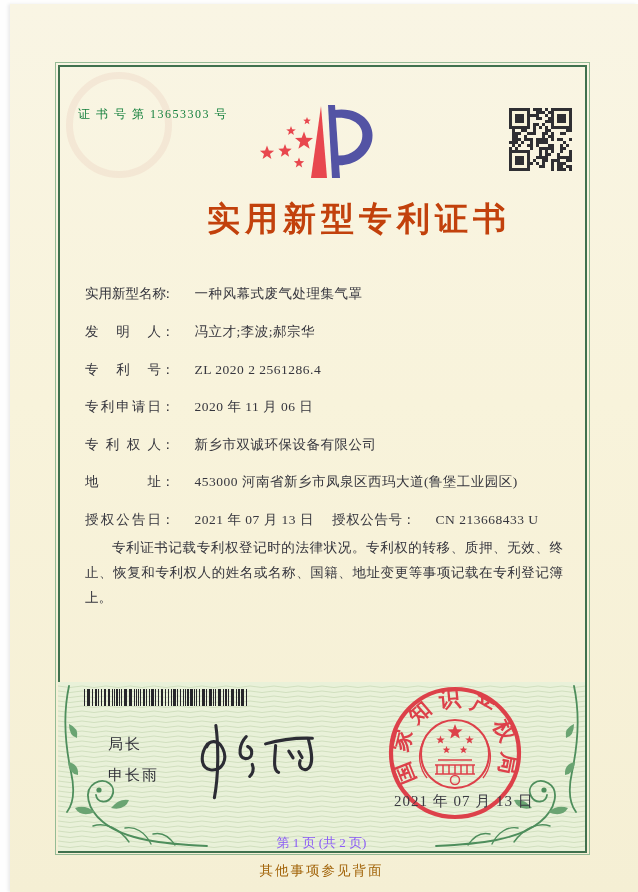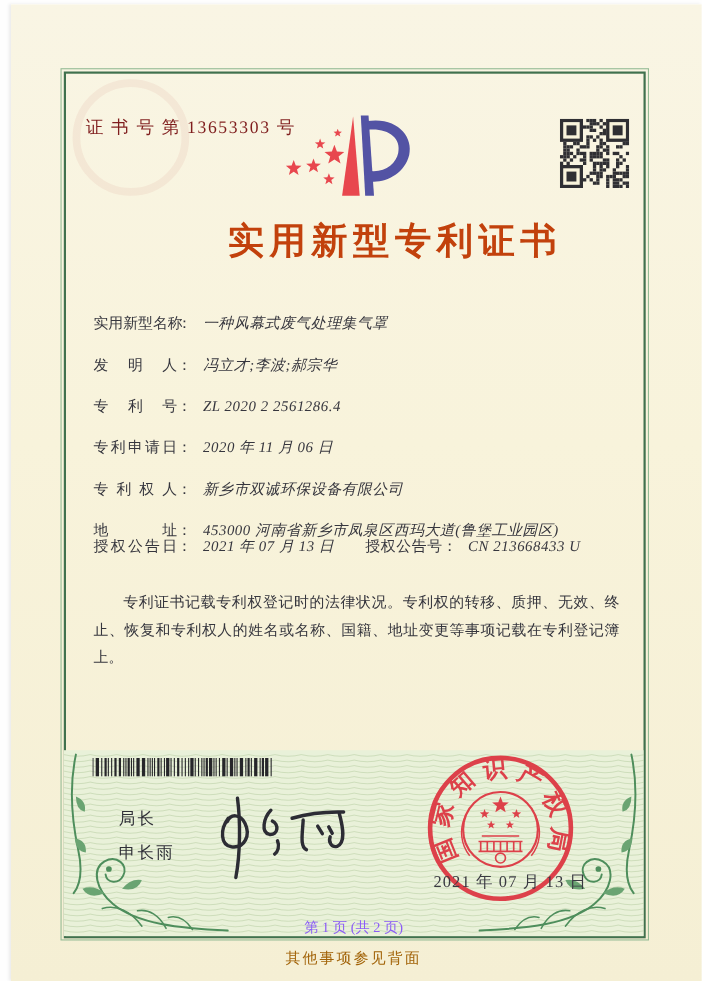--- a/index.html
+++ b/index.html
@@ -7,29 +7,29 @@
        font-family:"Liberation Serif","DejaVu Serif",serif;color:#3a3a42;}
   .paper{position:absolute;left:10px;top:4px;right:0;bottom:0;
          background:linear-gradient(180deg,#f9f5e4 0%,#f8f3db 45%,#f5efd4 100%);
          box-shadow:-2px 0 3px rgba(0,0,0,.08);}
   .border-outer{position:absolute;left:55px;top:62px;width:533px;height:791px;
                 border:1px solid #95bb95;}
   .border-inner{position:absolute;left:58px;top:65px;width:525px;height:784px;
                 border:2px solid #40714e;}
   .watermark{position:absolute;left:66px;top:72px;width:92px;height:92px;border-radius:50%;
              border:7px solid rgba(205,115,110,.10);}
-  .cert-no{position:absolute;left:78px;top:106px;font-size:16px;letter-spacing:1.5px;color:#7f1d1d;}
+  .cert-no{position:absolute;left:78px;top:106px;font-size:12px;letter-spacing:1.5px;color:#15803d;}
   .qr{position:absolute;left:509px;top:108px;}
   .logo{position:absolute;left:248px;top:96px;}
   .title{position:absolute;left:0;top:197px;width:638px;text-align:center;
          font-size:33px;font-weight:600;letter-spacing:5px;color:#c2410c;padding-left:40px;}
   .frow{position:absolute;left:85px;width:500px;font-size:13.5px;color:#36363e;white-space:nowrap;}
   .flabel{display:inline-block;width:76px;text-align:justify;text-align-last:justify;vertical-align:bottom;}
   .fcolon{margin:0 2px 0 0;}
-  .fvalue{margin-left:8px;letter-spacing:.5px;font-style:italic;}
+  .fvalue{margin-left:18px;letter-spacing:.5px;}
   .group2{position:absolute;left:247px;top:0;}
   .paras{position:absolute;left:85px;top:536px;width:478px;font-size:13.5px;
          line-height:1.85;color:#35353d;text-align:justify;}
   .paras p{margin:0;text-indent:2em;}
   .band{position:absolute;left:58px;top:682px;width:527px;height:169px;
         background:#e9f1d9;z-index:1;}
   .band svg.waves{position:absolute;left:0;top:0;}
   .orn{position:absolute;z-index:2;}
   .orn-l{left:59px;top:684px;}
   .orn-r{left:434px;top:684px;transform:scaleX(-1);}
@@ -232,21 +232,21 @@
 </div>
 <div class="frow" style="top:398px">
   <span class="flabel">专利申请日</span><span class="fcolon">：</span><span class="fvalue">2020 年 11 月 06 日</span>
 </div>
 <div class="frow" style="top:436px">
   <span class="flabel">专利权人</span><span class="fcolon">：</span><span class="fvalue">新乡市双诚环保设备有限公司</span>
 </div>
 <div class="frow" style="top:473px">
   <span class="flabel">地址</span><span class="fcolon">：</span><span class="fvalue">453000 河南省新乡市凤泉区西玛大道(鲁堡工业园区)</span>
 </div>
-<div class="frow" style="top:488px">
+<div class="frow" style="top:511px">
   <span class="flabel">授权公告日</span><span class="fcolon">：</span><span class="fvalue">2021 年 07 月 13 日</span>
   <span class="group2">
     <span class="flabel" style="width:70px">授权公告号</span><span class="fcolon">：</span><span class="fvalue">CN 213668433 U</span>
   </span>
 </div>
 
 <div class="paras">
   <p>专利证书记载专利权登记时的法律状况。专利权的转移、质押、无效、终止、恢复和专利权人的姓名或名称、国籍、地址变更等事项记载在专利登记簿上。</p>
 </div>
 

